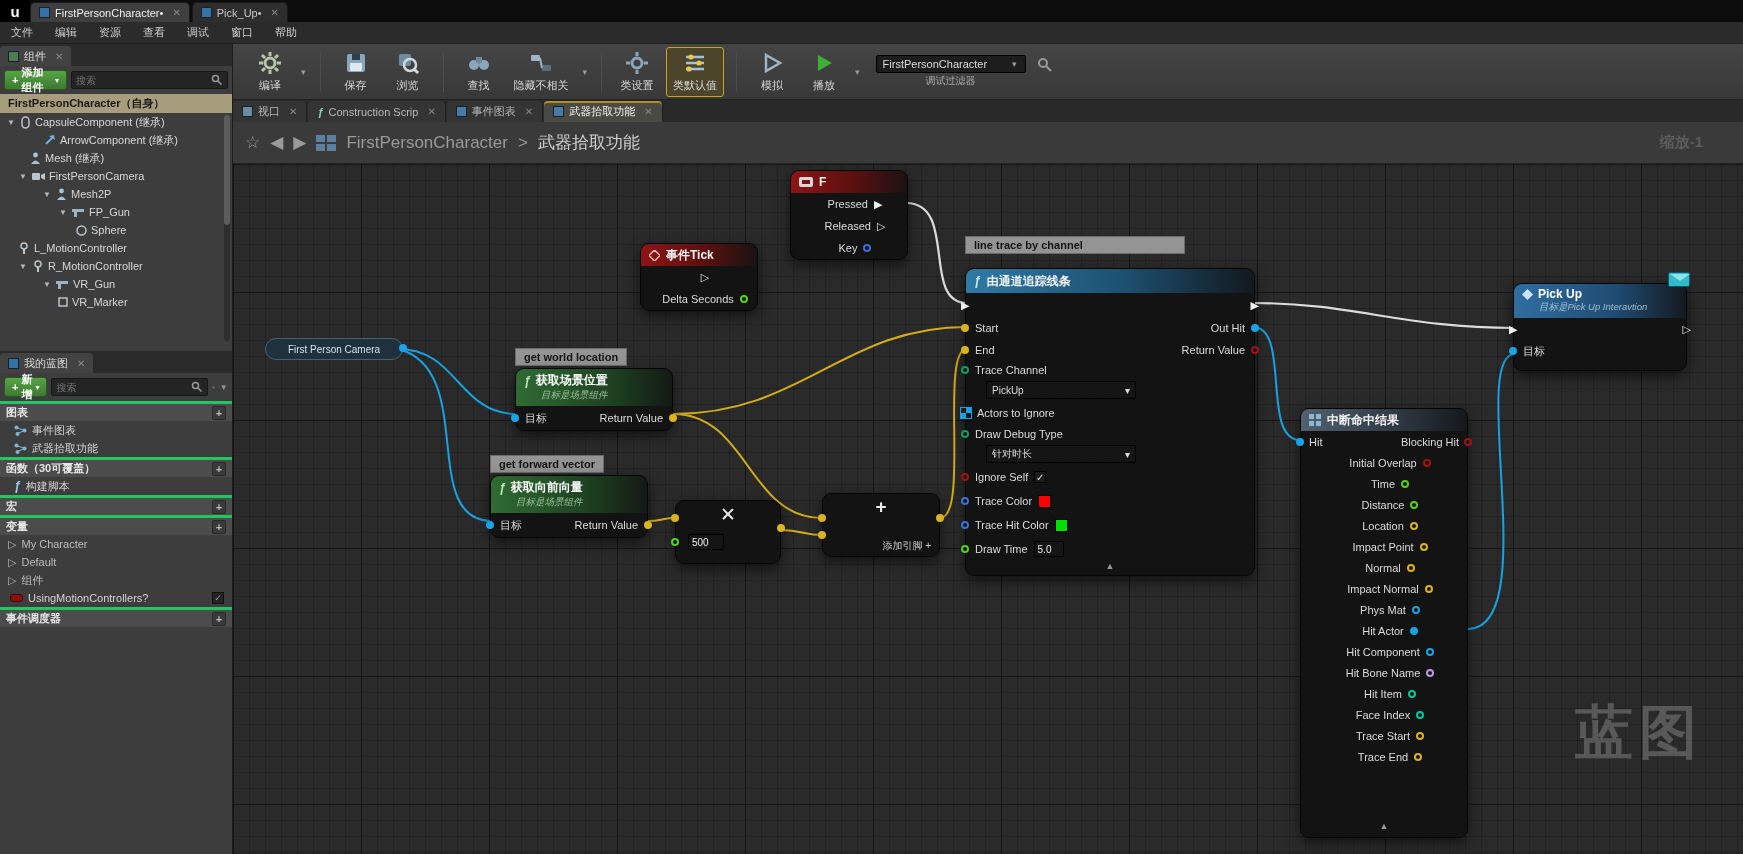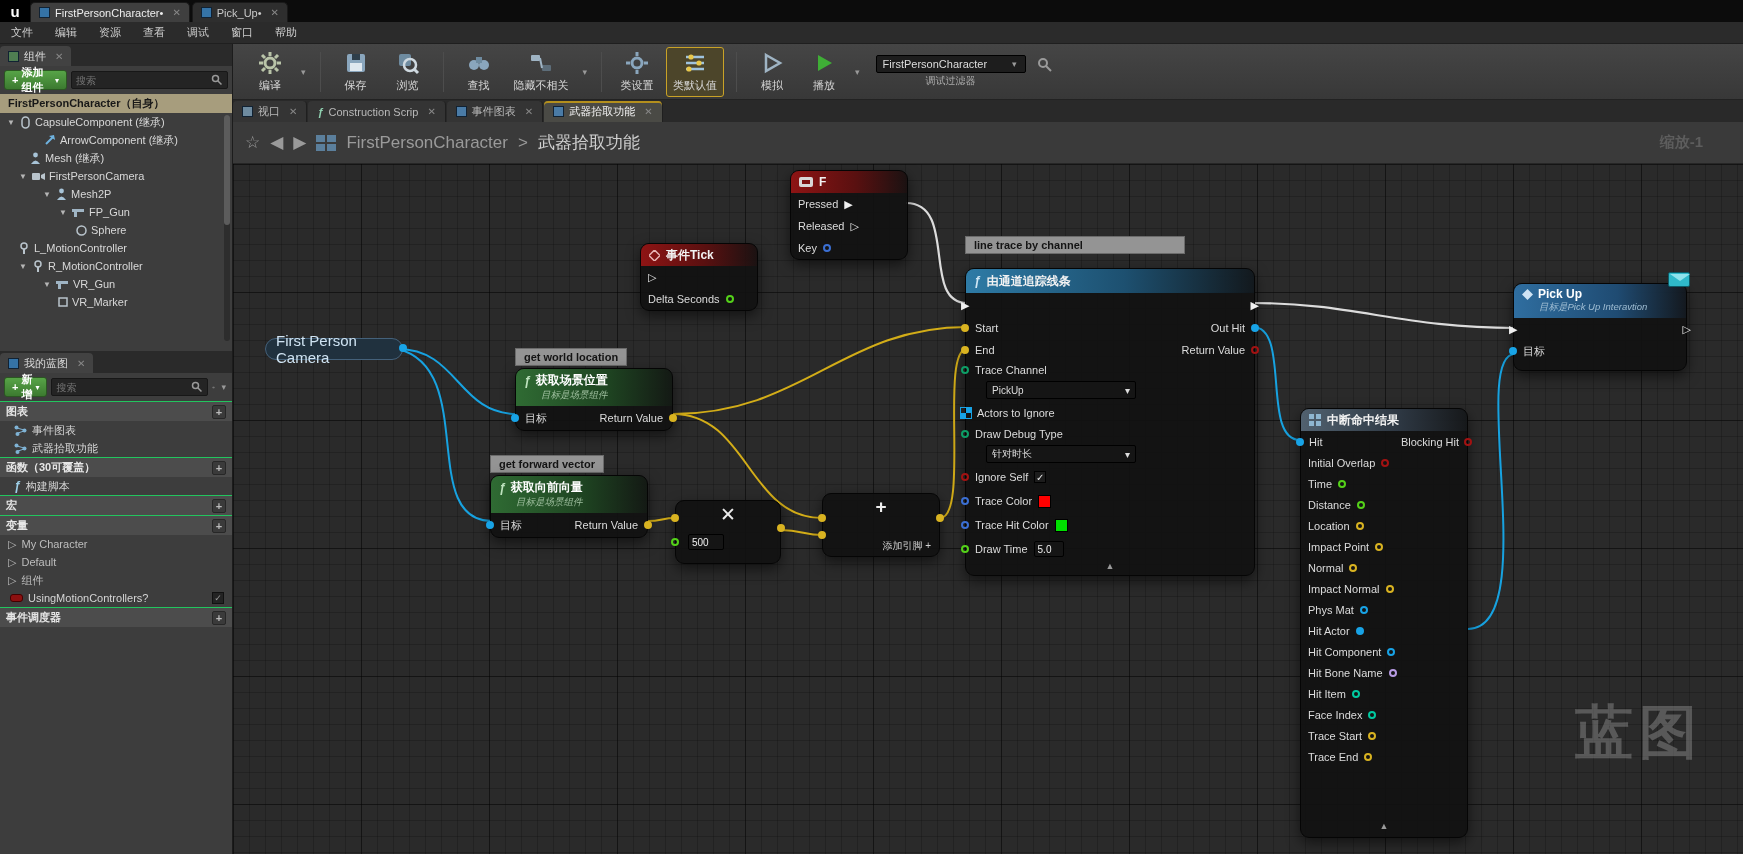--- a/index.html
+++ b/index.html
@@ -29,21 +29,21 @@
 .leftpanel{left:0;top:44px;width:233px;height:810px;background:#3d3d3d;border-right:1px solid #1c1c1c}
 .ptab-strip{height:22px;background:#2a2a2a;display:flex;align-items:flex-end}
 .ptab{height:20px;background:#424242;color:#ddd;display:flex;align-items:center;gap:5px;padding:0 8px;border-radius:4px 4px 0 0}
 .panel-toolbar{display:flex;align-items:center;gap:4px;padding:4px 4px}
 .green-btn{background:linear-gradient(#57a447,#3c7a30);border:1px solid #2b5722;color:#fff;font-weight:bold;border-radius:3px;height:20px;display:flex;align-items:center;gap:3px;padding:0 7px}
 .searchbox{flex:1;height:18px;background:#242424;border:1px solid #171717;border-radius:2px;display:flex;align-items:center;padding:0 4px;gap:3px}
 .searchbox input{flex:1;background:transparent;border:none;outline:none;color:#ddd;font-size:10px;min-width:10px;font-family:inherit}
 .root-row{height:19px;background:#a79d7d;color:#181818;font-weight:bold;display:flex;align-items:center;padding:0 8px}
 .trow{height:18px;display:flex;align-items:center;gap:4px;color:#d8d8d8}
 .trow .exp{color:#b5b5b5;font-size:8px;width:10px;text-align:center}
-.sec-hdr{height:20px;background:#4c4c4c;border-top:1px solid #22c55e;display:flex;align-items:center;justify-content:space-between;padding:0 6px;color:#e6e6e6;font-weight:bold}
+.sec-hdr{height:20px;background:#4c4c4c;border-top:3px solid #22c55e;display:flex;align-items:center;justify-content:space-between;padding:0 6px;color:#e6e6e6;font-weight:bold}
 .plus-btn{width:14px;height:14px;background:#3a3a3a;border:1px solid #272727;color:#bbb;display:flex;align-items:center;justify-content:center;border-radius:2px;font-size:11px}
 .li-row{height:18px;display:flex;align-items:center;gap:5px;padding-left:14px;color:#d4d4d4}
 .cat-row{height:18px;display:flex;align-items:center;gap:5px;padding-left:8px;color:#bdbdbd}
 .bool-chip{width:13px;height:8px;border-radius:3px;background:#8d1010;border:1px solid #400}
 .mini-check{width:12px;height:12px;background:#232323;border:1px solid #111;color:#999;font-size:9px;display:flex;align-items:center;justify-content:center;margin-left:auto;margin-right:8px}
 .scrollbar{position:absolute;width:6px;background:#2d2d2d;border-radius:3px}
 .scroll-thumb{position:absolute;width:6px;background:#5c5c5c;border-radius:3px}
 
 .docbar{left:233px;top:100px;width:1510px;height:22px;background:#292929;display:flex;align-items:flex-end}
 .dtab{height:21px;display:flex;align-items:center;gap:5px;padding:0 9px;background:#343434;color:#b9b9b9;border-right:1px solid #1f1f1f;border-radius:4px 4px 0 0;margin-right:1px}
@@ -63,42 +63,42 @@
 .nhdr{display:flex;align-items:center;gap:6px;height:22px;padding:0 8px;border-radius:8px 8px 0 0;font-weight:bold;font-size:12px;color:#f2f2f2}
 .nhdr-block{padding:3px 8px 4px;border-radius:8px 8px 0 0}
 .nhdr-title{font-weight:bold;font-size:12px;color:#fff;display:flex;align-items:center;gap:5px}
 .nhdr-sub{font-size:9.5px;font-style:italic;margin-left:17px}
 .hdr-red{background:linear-gradient(90deg,#8e1414,#5a1010 55%,rgba(50,14,14,.25))}
 .hdr-green{background:linear-gradient(90deg,#2f6b33,#1e4321 60%,rgba(22,44,24,.25))}
 .hdr-teal{background:linear-gradient(90deg,#2e7ba6,#1d5070 55%,rgba(18,42,60,.25))}
 .hdr-steel{background:linear-gradient(90deg,#51616f,#2d3742 60%,rgba(32,40,48,.25))}
 .hdr-blue{background:linear-gradient(90deg,#2f6ea0,#1f4b72 60%,rgba(22,42,66,.25))}
 .prow{display:flex;align-items:center;gap:6px;height:22px;padding:0 7px;font-size:11px}
-.prow.r{justify-content:flex-start}
+.prow.r{justify-content:center}
 .prow.sp{justify-content:space-between}
 .edge-l{margin-left:-12px}
 .edge-r{margin-right:-12px}
 .exec{font-family:"DejaVu Sans",sans-serif;color:#f0f0f0;font-size:11px;line-height:1}
 .dot{width:8px;height:8px;border-radius:50%;border:2px solid #888;flex:none}
 .dot.vec{border-color:#d9b321}.dot.vec.f{background:#d9b321}
 .dot.obj{border-color:#18a3e6}.dot.obj.f{background:#18a3e6}
 .dot.flt{border-color:#54d119}
 .dot.bool{border-color:#a21212}
 .dot.enum{border-color:#0d9e66}
 .dot.int{border-color:#00c9a0}
 .dot.name{border-color:#b89ce4}
 .dot.struct{border-color:#3b6fd3}
 .arr-ico{width:10px;height:10px;flex:none;background:conic-gradient(#18a3e6 0 25%,transparent 0 50%,#18a3e6 0 75%,transparent 0);outline:1px solid #18a3e6}
 .engbar{position:absolute;background:#949494;border:1px solid #6b6b6b;color:#141414;font-weight:bold;font-size:11px;padding:2px 8px;white-space:nowrap}
 .dropdown{width:150px;height:18px;background:#151515;border:1px solid #000;border-radius:2px;display:flex;align-items:center;justify-content:space-between;padding:0 5px;font-size:10px;color:#ddd;margin-left:13px}
 .checkbox{width:12px;height:12px;background:#1c1c1c;border:1px solid #000;color:#e8e8e8;font-size:10px;display:flex;align-items:center;justify-content:center}
 .swatch{width:13px;height:13px;border:1px solid #000}
 .numfield{height:16px;background:#151515;border:1px solid #000;border-radius:2px;color:#eee;font-size:10px;padding:0 3px;font-family:inherit}
 .collapse{color:#9a9a9a;font-size:9px;text-align:center;height:14px}
-.varnode{position:absolute;height:22px;background:#20313e;border:1px solid #44617a;border-radius:11px;display:flex;align-items:center;justify-content:center;color:#cfe3f2;font-size:15px;padding:0 10px}
+.varnode{position:absolute;height:22px;background:#20313e;border:1px solid #44617a;border-radius:11px;display:flex;align-items:center;justify-content:center;color:#cfe3f2;font-size:10px;padding:0 10px}
 .op{position:absolute;left:0;right:0;top:2px;text-align:center;font-size:19px;color:#ececec;font-weight:bold}
 .apin{position:absolute}
 .watermark{position:absolute;right:40px;bottom:82px;font-size:58px;color:rgba(190,190,190,.32);font-weight:bold;letter-spacing:6px}
 .ftag{color:#bfe3bf;font-style:italic;font-weight:bold;font-size:12px}
 .plabel{white-space:nowrap}
 .sub-green{color:#9fbf9f}
 .sub-blue{color:#9fbdd3}
 .envelope{position:absolute;right:-4px;top:-12px;width:22px;height:15px;background:#2fb9c9;border:1px solid #0e5a66;border-radius:2px}
 .envelope:before{content:"";position:absolute;left:1px;top:1px;border:10px solid transparent;border-top:7px solid #8fe3ec;border-width:7px 10px 0 10px}
 </style>

